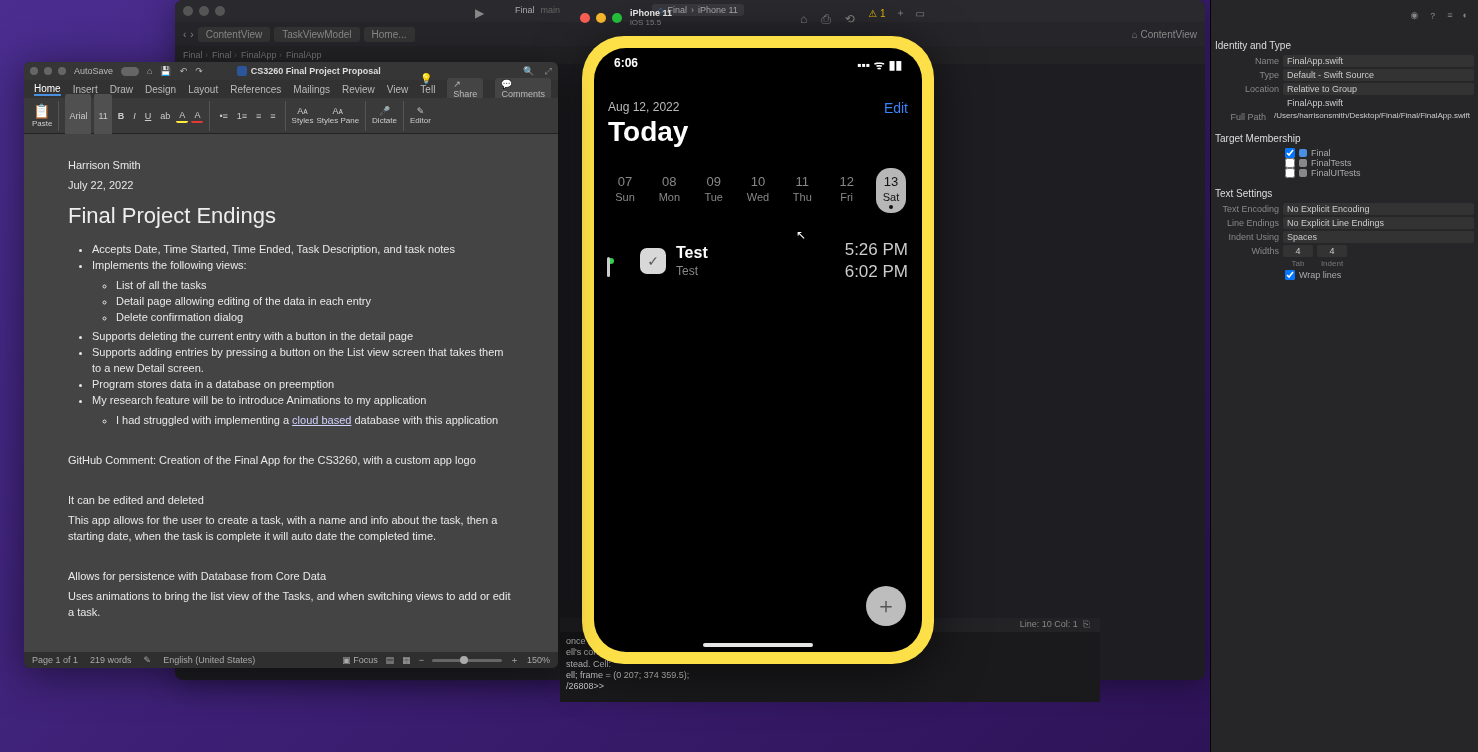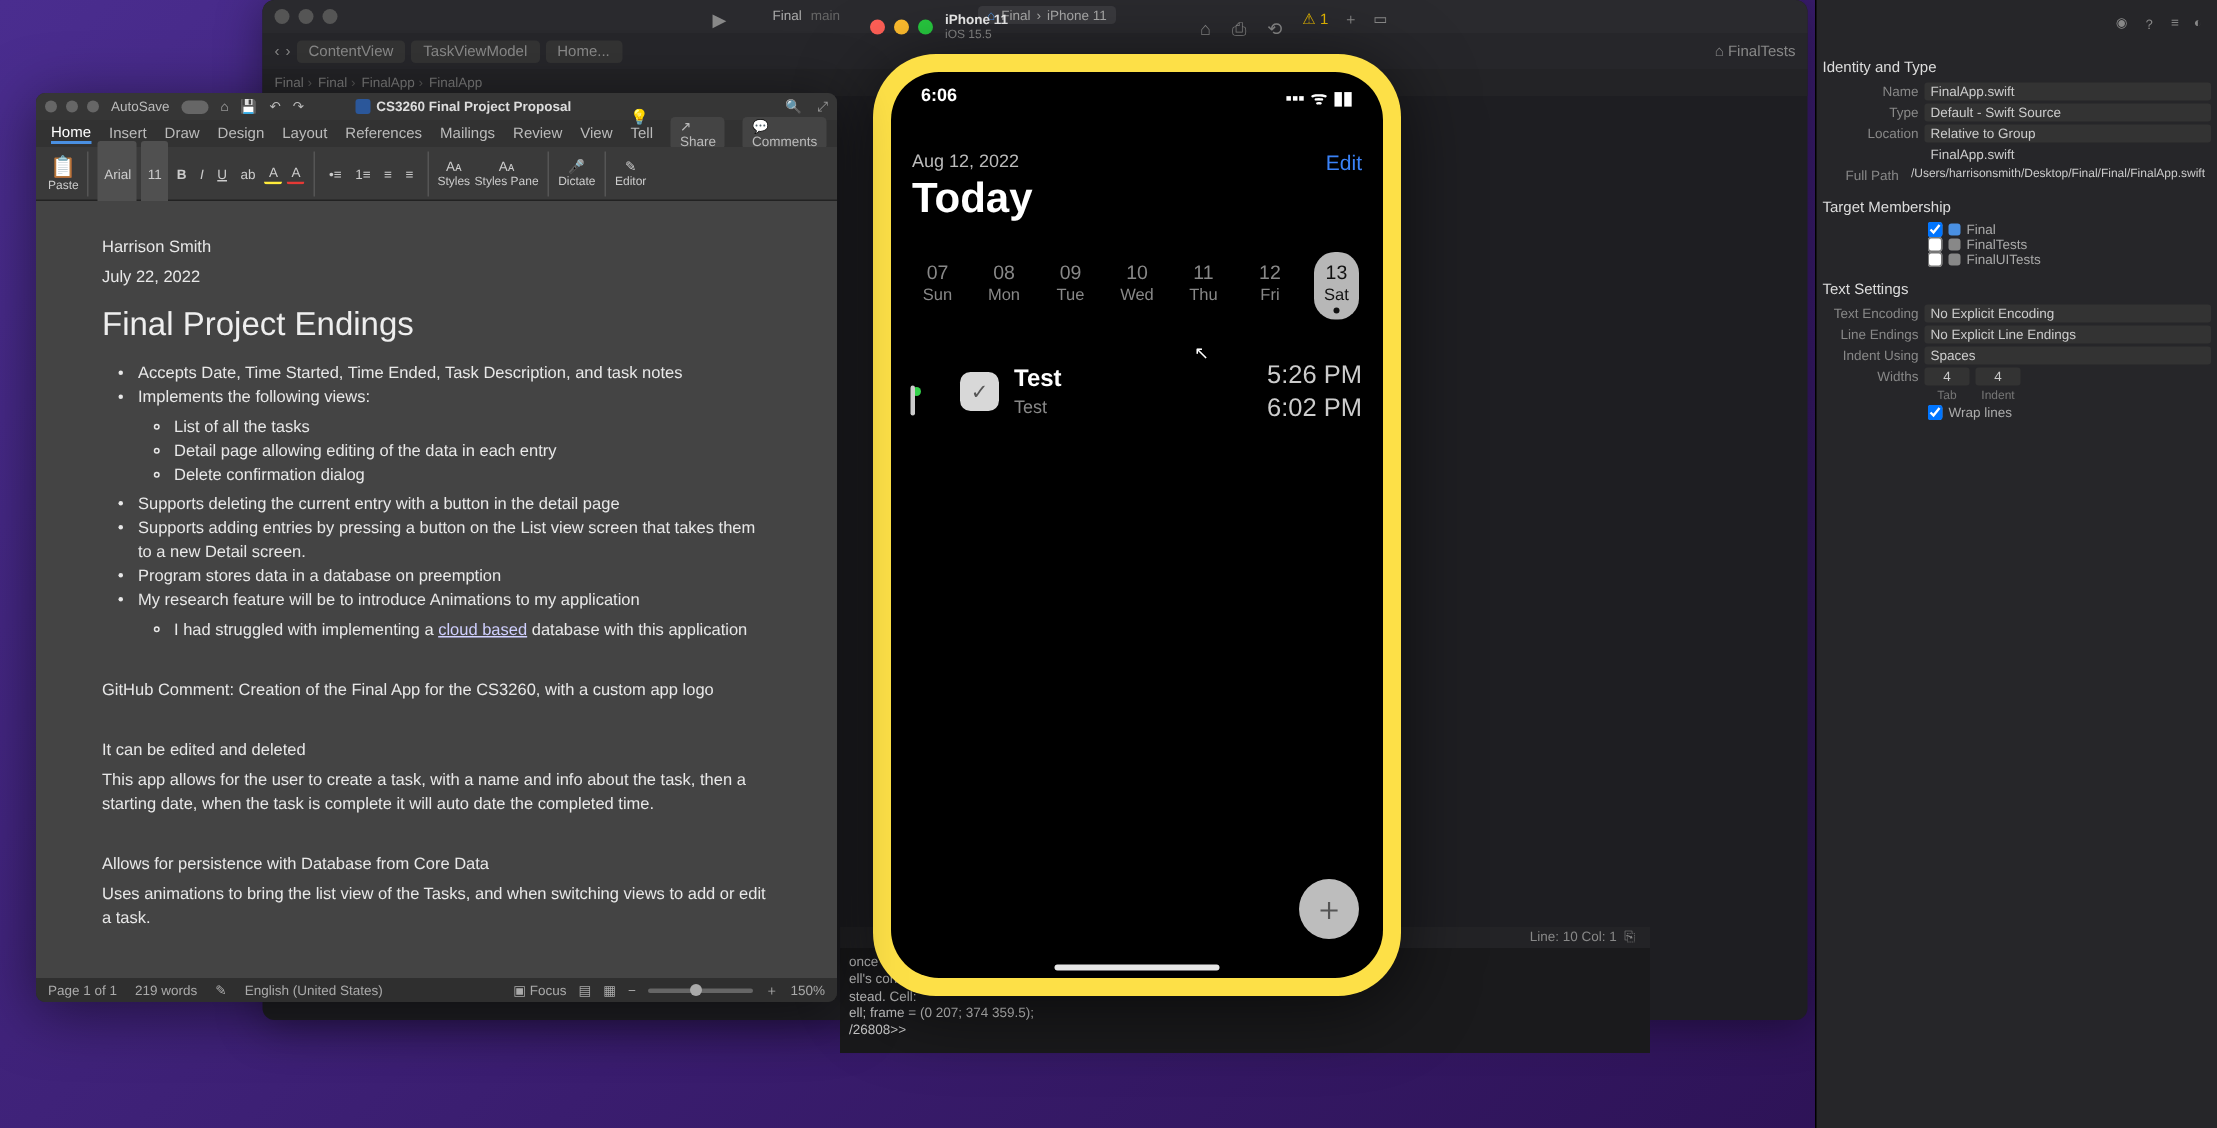--- a/index.html
+++ b/index.html
@@ -128,21 +128,21 @@
     <span class="warn">⚠ <span>1</span></span>
     <span>＋</span>
     <span>▭</span>
   </div>
   <div class="xcode-tabs">
     <span>‹</span>
     <span>›</span>
     <span class="xcode-tab">ContentView</span>
     <span class="xcode-tab">TaskViewModel</span>
     <span class="xcode-tab">Home...</span>
-    <span style="margin-left:auto">⌂ FinalTests</span>
+    <span style="margin-left:auto">⌂ ContentView</span>
   </div>
   <div class="xcode-breadcrumb">
     <span class="bc-item">Final</span>
     <span class="bc-item">Final</span>
     <span class="bc-item">FinalApp</span>
     <span class="bc-item">FinalApp</span>
   </div>
   <div class="xcode-sidebar-left">
     <div class="proj">
       <span>▾</span>

